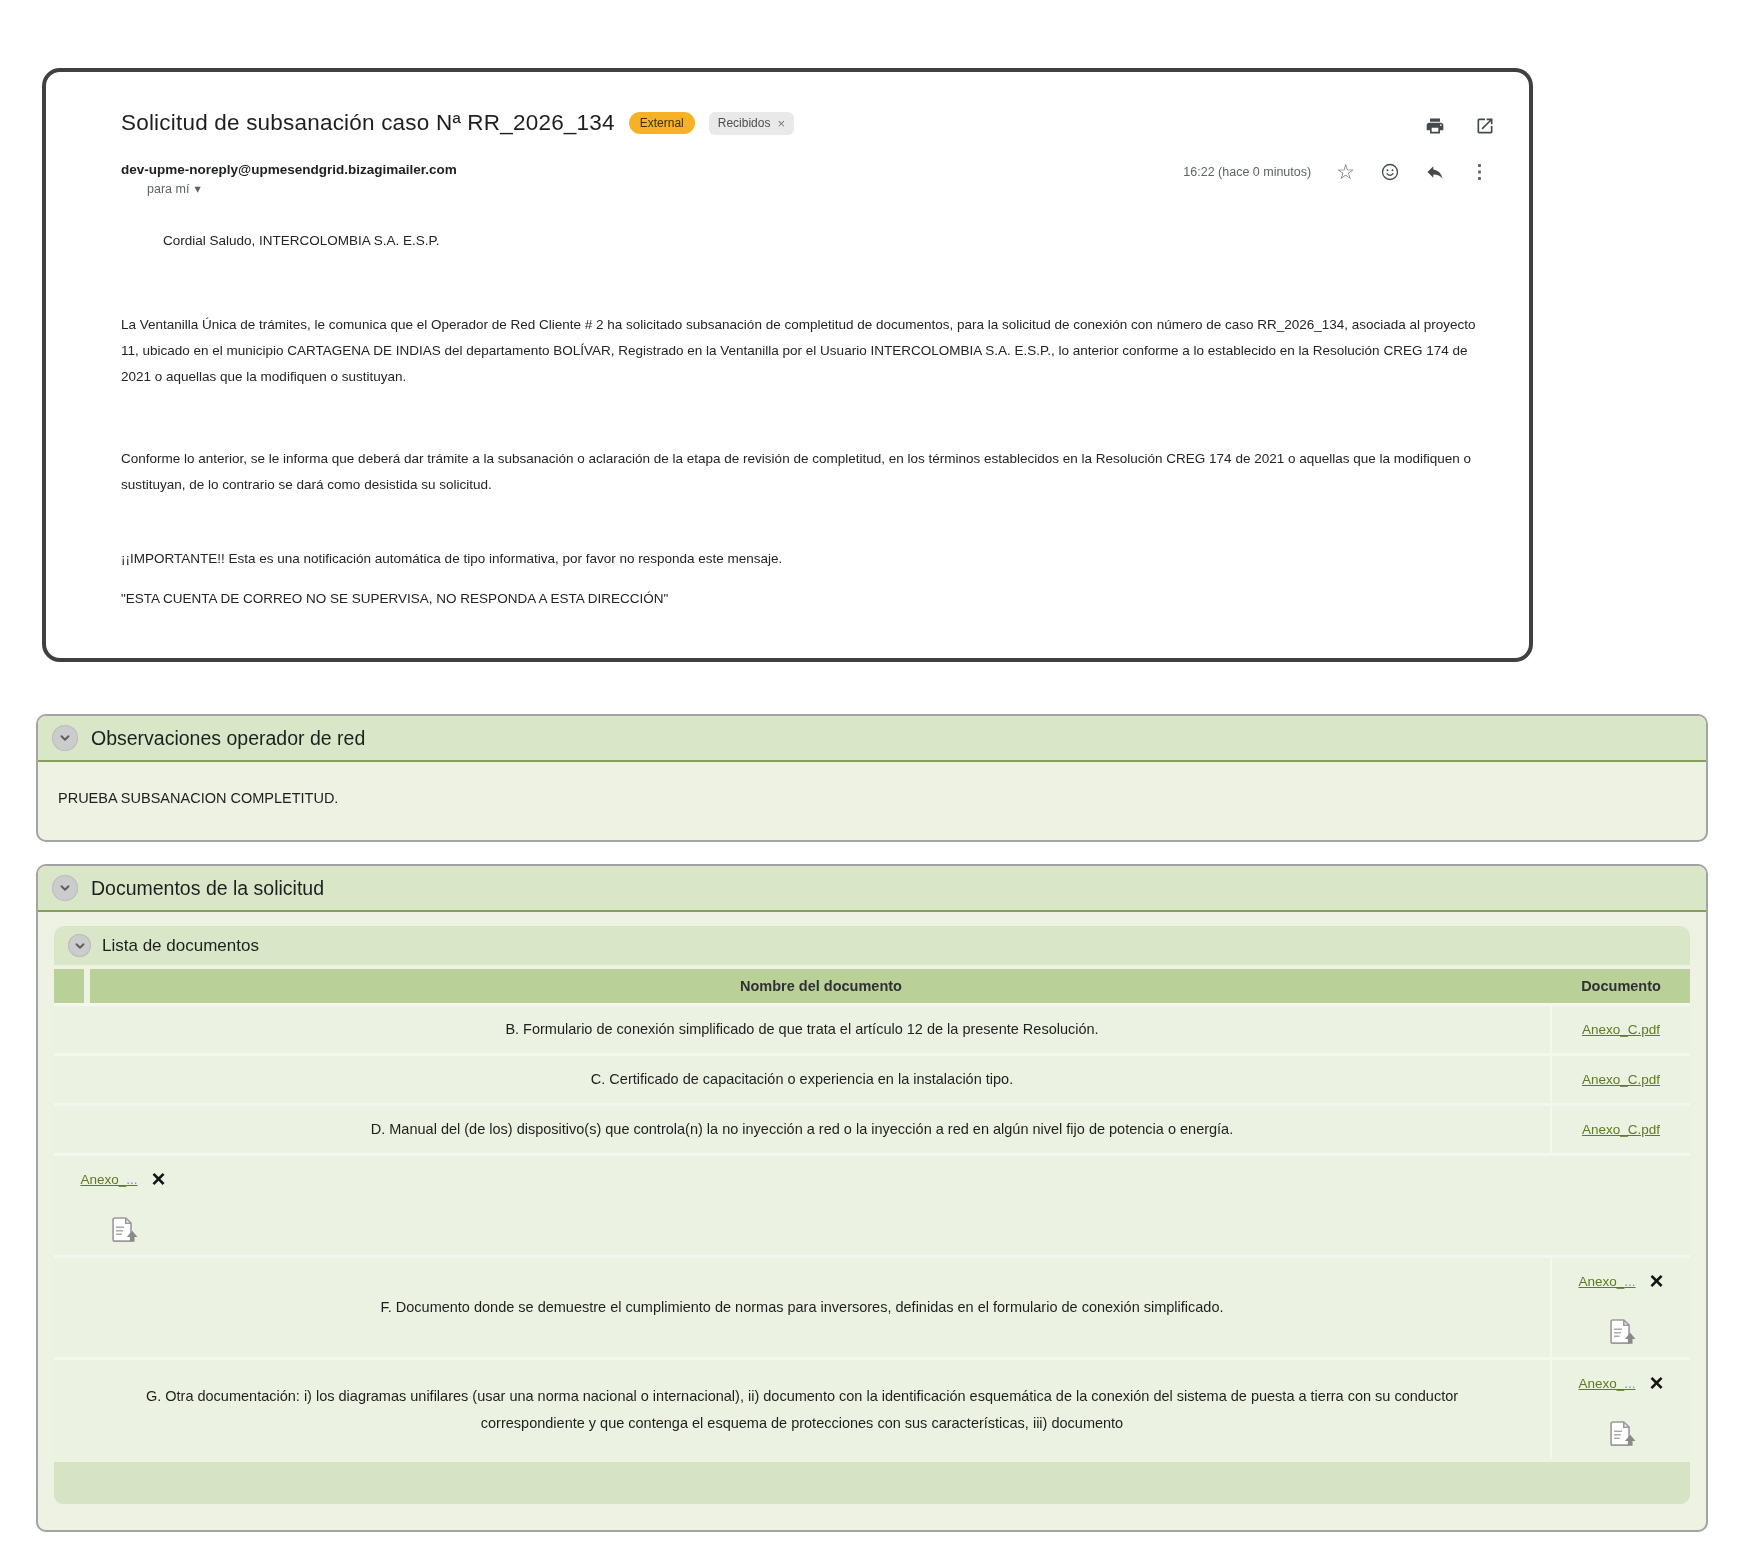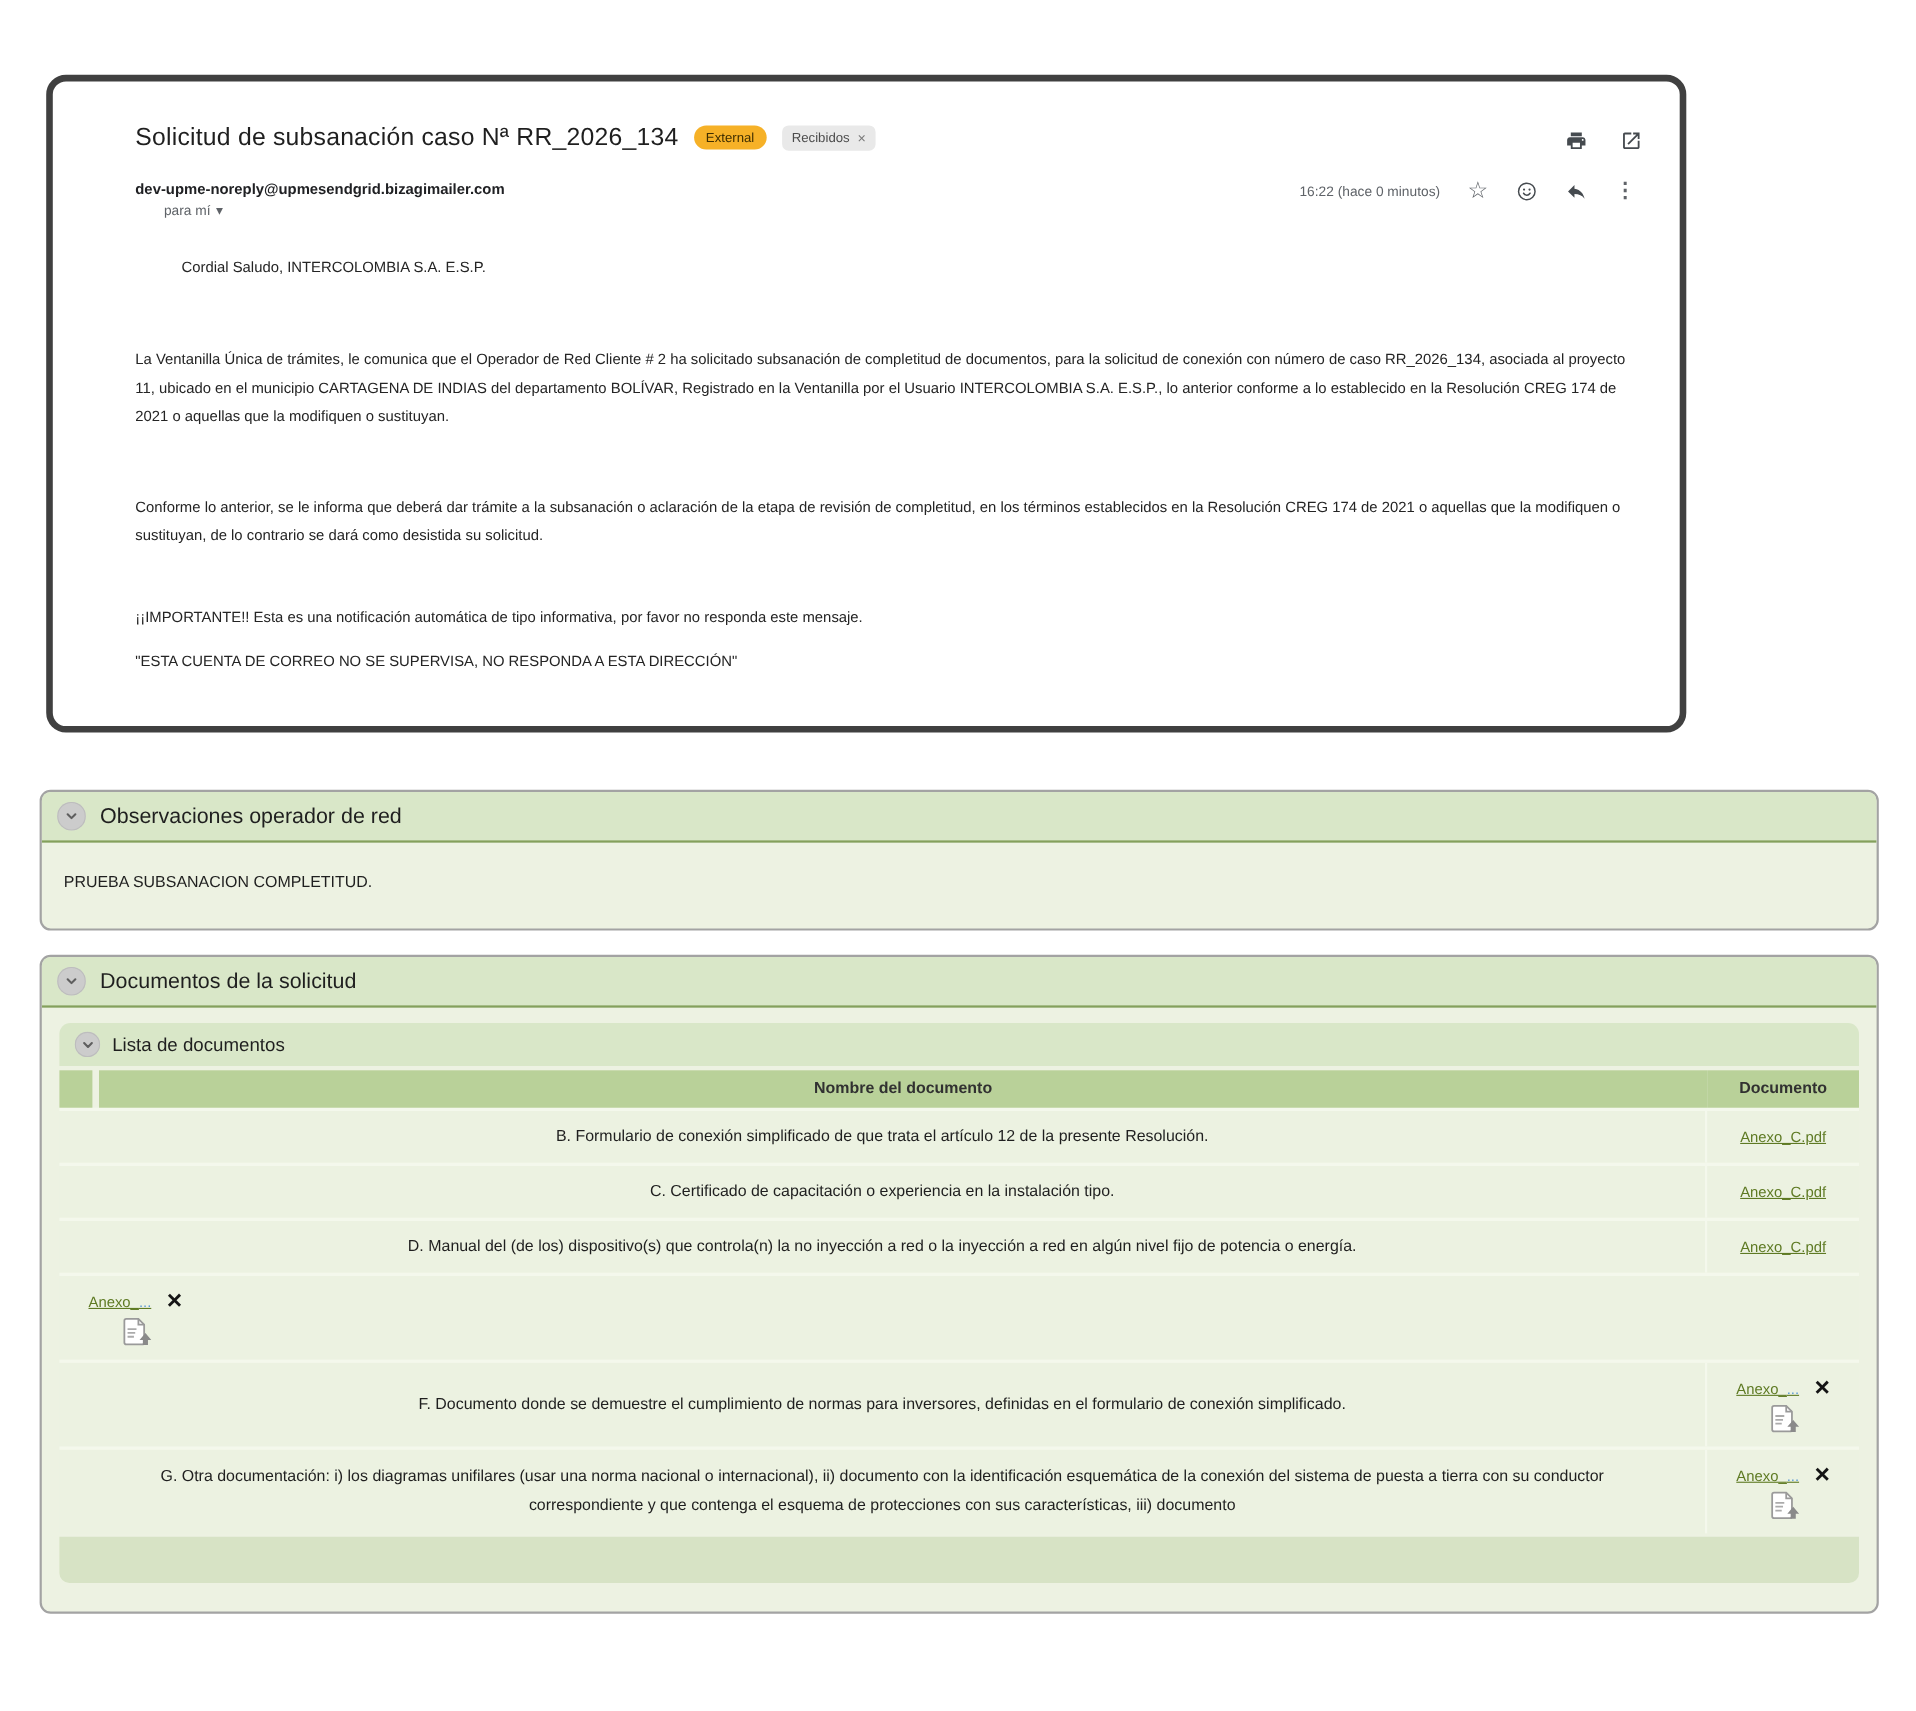--- a/index.html
+++ b/index.html
@@ -9,21 +9,21 @@
     font-family:"Liberation Sans", sans-serif;
     color:#202124;
   }
 
   
   .email-card{
     position:relative;
     margin:68px 0 0 42px;
     width:1491px;
     min-height:552px;
-    border:6px solid #404040;
+    border:4px solid #404040;
     border-radius:18px;
     padding:38px 40px 46px 75px;
     background:#fff;
   }
   .subject-row{ display:flex; align-items:center; gap:14px; }
   .subject{ font-size:22.5px; color:#1f1f1f; letter-spacing:.2px; }
   .badge-external{
     font-size:12px; color:#3f2e00; background:#f6b127;
     padding:4px 11px; border-radius:12px; font-weight:500;
   }
@@ -103,21 +103,21 @@
     text-align:center; font-size:14.5px; color:#1f1f1f;
     padding:10px 60px; line-height:27px; min-height:44px;
     border-right:2px solid #f4f8ec;
   }
   .cell-doc{
     width:138px; display:flex; align-items:center; justify-content:center;
     padding:6px 4px;
   }
   .cell-doc-actions{
     width:138px; display:flex; flex-direction:column; align-items:center;
-    justify-content:center; gap:3px; padding:13px 4px 12px 4px;
+    justify-content:center; gap:26px; padding:13px 4px 12px 4px;
   }
   .doc-link{
     font-size:13.5px; color:#5e7a23; text-decoration:underline; cursor:pointer; white-space:nowrap;
   }
   .doc-line{ display:flex; align-items:center; gap:14px; }
   .ellipsis{ color:#5b9bd5; font-size:13.5px; text-decoration:none; }
   .remove-x{
     font-size:24px; font-weight:bold; color:#141414; line-height:20px; cursor:pointer;
   }
   .upload-icon{ width:29px; height:28px; cursor:pointer; }

